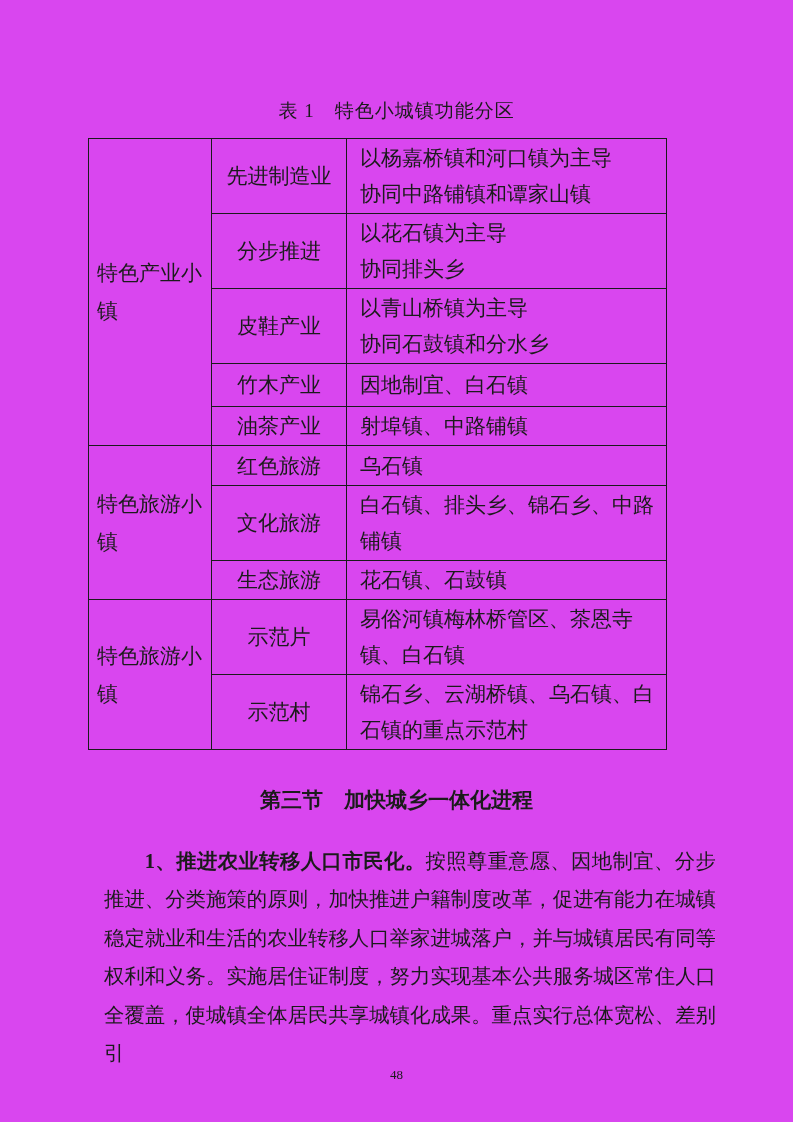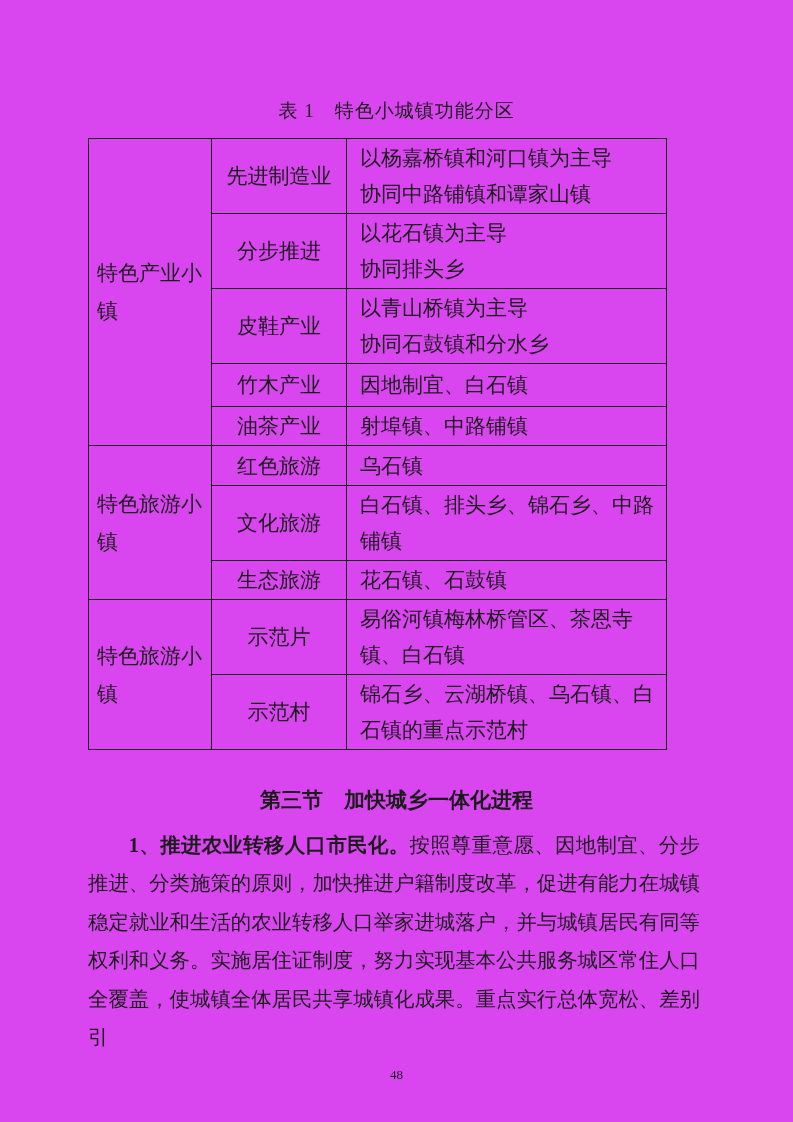--- a/index.html
+++ b/index.html
@@ -73,21 +73,21 @@
   
   .body-para {
     position: absolute;
     left: 88px;
     top: 826px;
     width: 612px;
     font-size: 20.4px;
     line-height: 38.4px;
     text-align: justify;
     text-indent: 2em;
-    margin: 0;
+    margin: 16px;
   }
   .body-para .lead { font-weight: bold; }
 
   
   .page-number {
     position: absolute;
     top: 1067px;
     left: 0;
     width: 100%;
     text-align: center;

